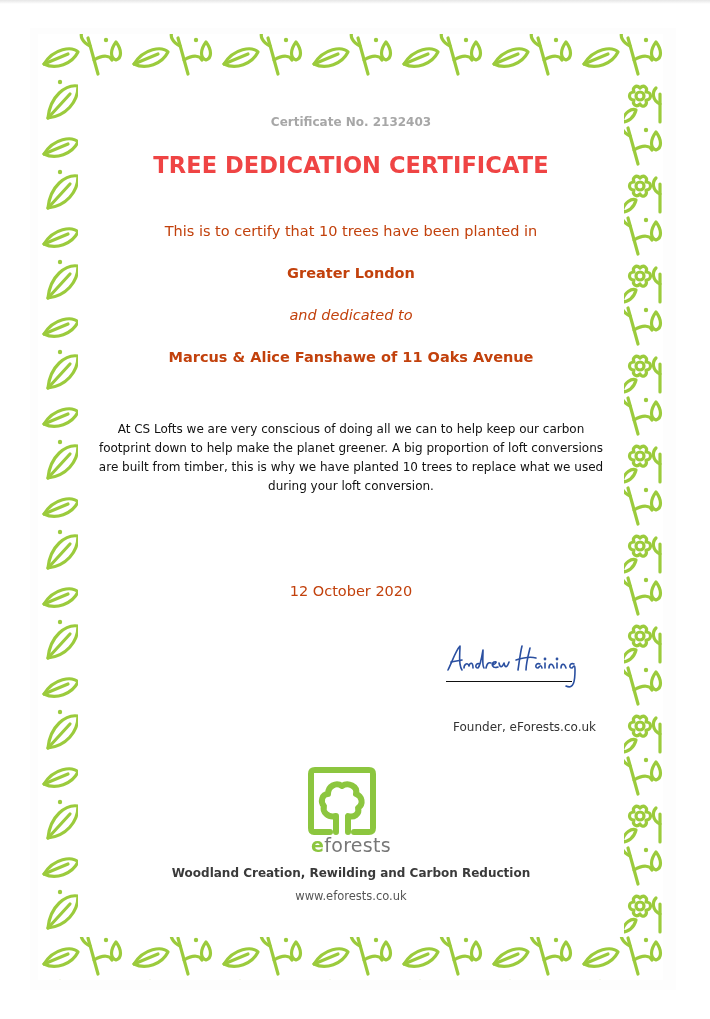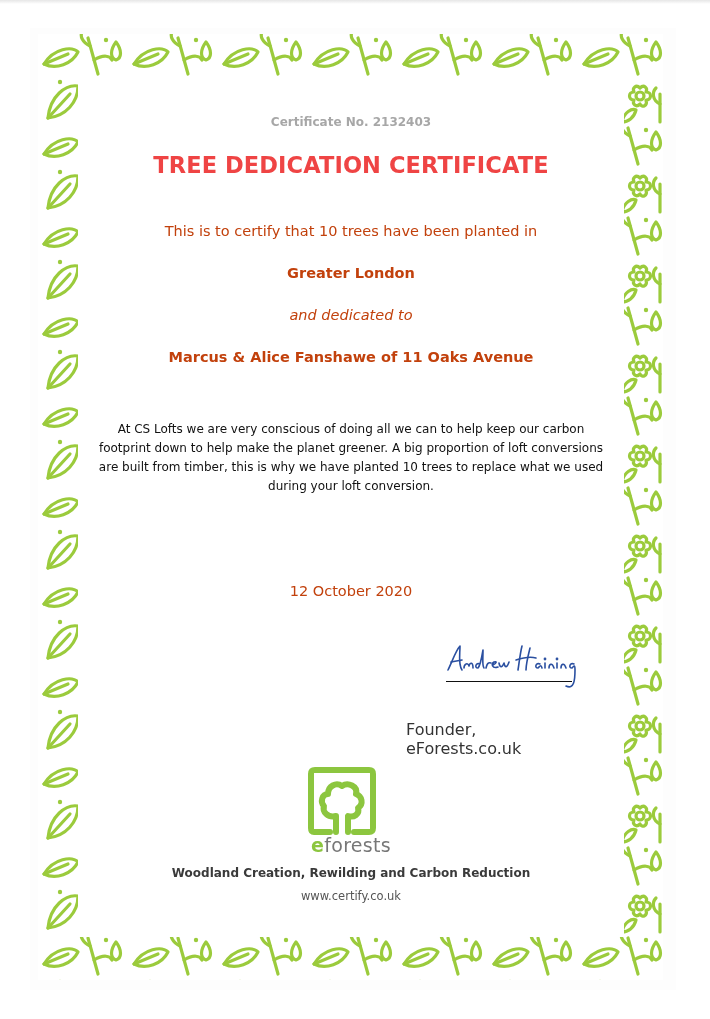--- a/index.html
+++ b/index.html
@@ -58,22 +58,22 @@
     .date { top: 507px; }
 
     .signature {
       position: absolute; left: 364px; top: 558px; width: 140px; height: 60px;
     }
     .sig-line {
       position: absolute; left: 368px; top: 605px; width: 126px; height: 1px;
       background: #111111;
     }
     .founder {
-      position: absolute; left: 328px; width: 180px; top: 644px - 76px;
-      font-size: 16px; color: #333333; text-align: left;
+      position: absolute; left: 338px; width: 180px; top: 644px - 76px;
+      font-size: 12px; color: #333333; text-align: right;
     }
 
     .logo {
       position: absolute; left: 228px; top: 690px; width: 72px; height: 72px;
     }
     .logo-word {
       position: absolute; left: 0; width: 100%; top: 758px;
       font-size: 19px; color: #777777; letter-spacing: 0.3px;
     }
     .logo-word .e { color: #8cc63f; font-weight: bold; }
@@ -174,14 +174,14 @@
 
   <svg class="logo" viewBox="0 0 72 72">
     <g fill="none" stroke="#8cc63f" stroke-width="6" stroke-linejoin="round" stroke-linecap="round">
       <path d="M24 66 L 8 66 C 5 66, 5 64, 5 62 L 5 8 C 5 5, 6 4, 9 4 L 63 4 C 66 4, 67 5, 67 8 L 67 62 C 67 65, 66 66, 63 66 L 48 66"></path>
       <path d="M30 66 L 30 50 C 22 52, 16 46, 18 40 C 14 36, 16 28, 22 28 C 22 20, 30 16, 36 20 C 42 16, 52 20, 50 28 C 56 30, 58 38, 52 42 C 54 48, 48 52, 42 50 L 42 66"></path>
     </g>
   </svg>
   <div class="logo-word"><span class="e">e</span><span>forests</span></div>
 
   <div class="tagline">Woodland Creation, Rewilding and Carbon Reduction</div>
-  <div class="website">www.certify.co.uk</div>
+  <div class="website">www.eforests.co.uk</div>
 </div>
 
 </body></html>

